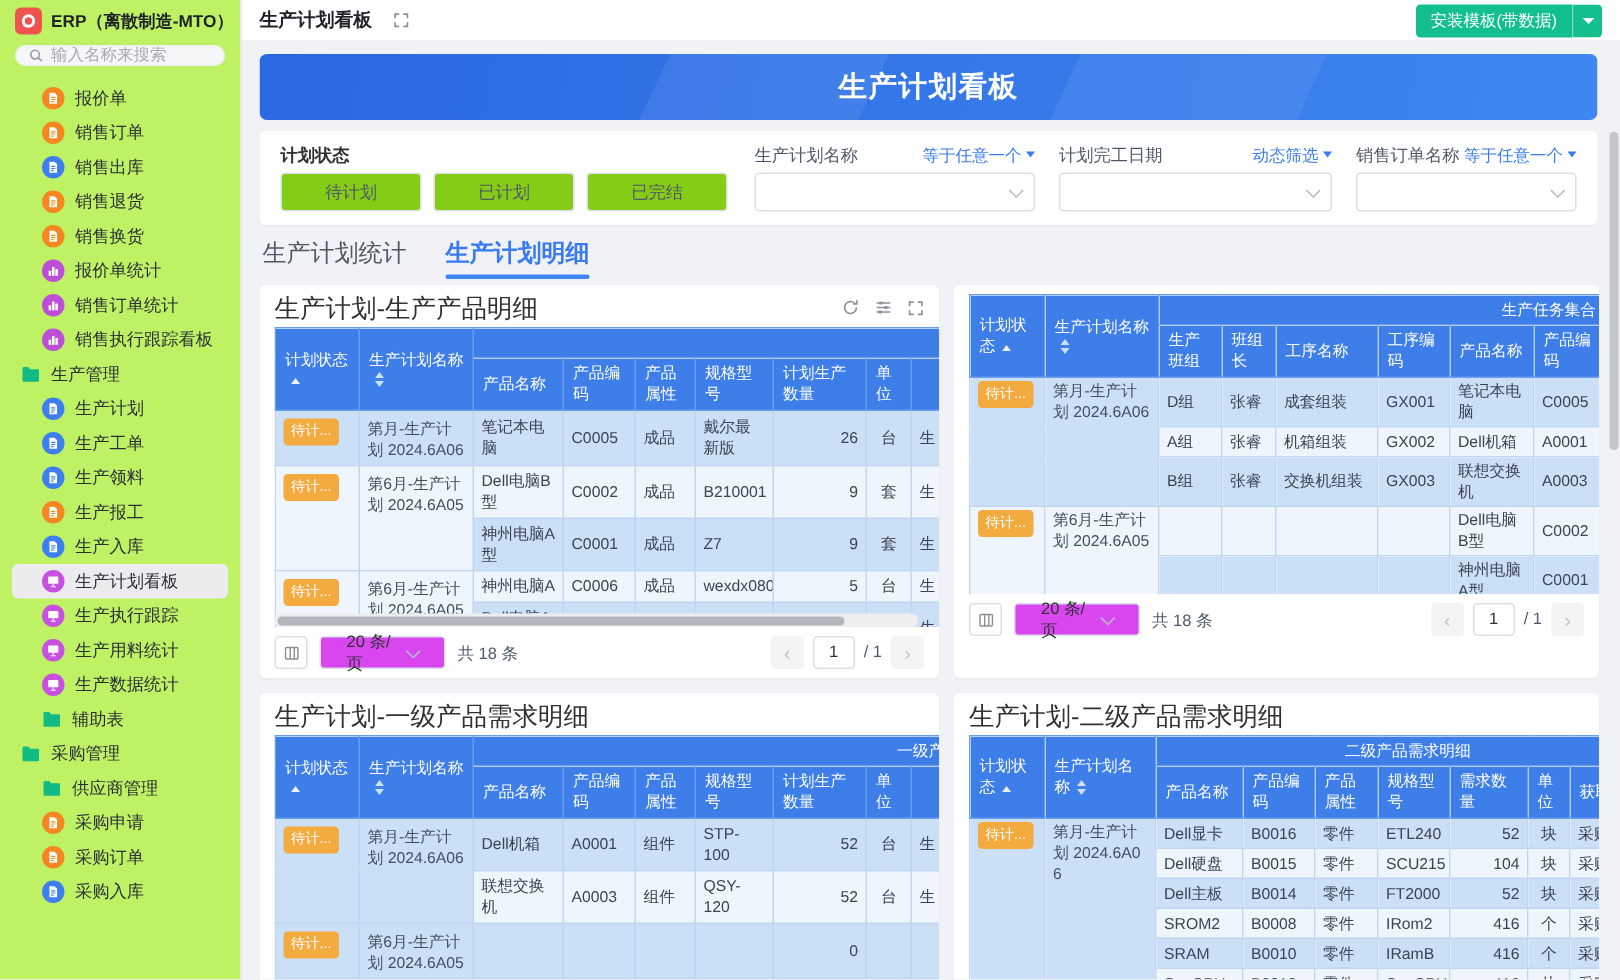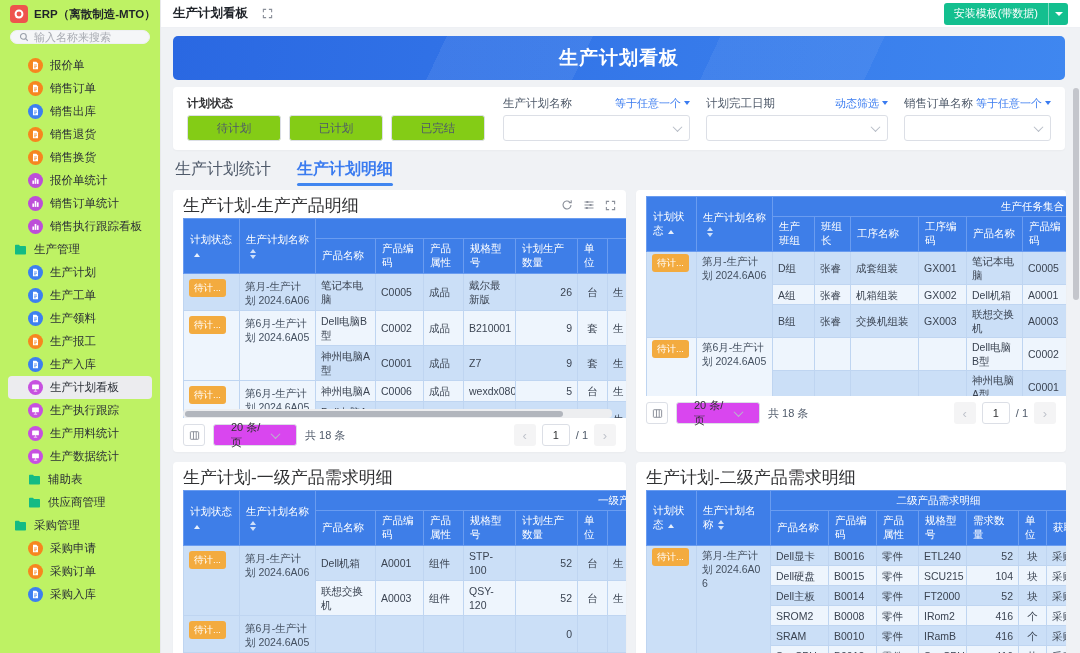--- a/index.html
+++ b/index.html
@@ -280,35 +280,35 @@
         <span class="s-label">生产数据统计</span>
       </div>
       <div class="side-item">
         <span class="s-ico">
           <svg width="13" height="11" viewBox="0 0 16 14">
             <path d="M1 1.8a1 1 0 0 1 1-1h3.8l1.7 1.9H14a1 1 0 0 1 1 1v8.6a1 1 0 0 1-1 1H2a1 1 0 0 1-1-1z" fill="#13bb84"></path>
           </svg>
         </span>
         <span class="s-label">辅助表</span>
       </div>
-      <div class="side-item">
-        <span class="s-ico">
-          <svg width="13" height="11" viewBox="0 0 16 14">
-            <path d="M1 1.8a1 1 0 0 1 1-1h3.8l1.7 1.9H14a1 1 0 0 1 1 1v8.6a1 1 0 0 1-1 1H2a1 1 0 0 1-1-1z" fill="#13bb84"></path>
-          </svg>
-        </span>
-        <span class="s-label">供应商管理</span>
-      </div>
       <div class="side-item lvl0">
         <span class="s-ico">
           <svg width="13" height="11" viewBox="0 0 16 14">
             <path d="M1 1.8a1 1 0 0 1 1-1h3.8l1.7 1.9H14a1 1 0 0 1 1 1v8.6a1 1 0 0 1-1 1H2a1 1 0 0 1-1-1z" fill="#13bb84"></path>
           </svg>
         </span>
         <span class="s-label">采购管理</span>
+      </div>
+      <div class="side-item">
+        <span class="s-ico">
+          <svg width="13" height="11" viewBox="0 0 16 14">
+            <path d="M1 1.8a1 1 0 0 1 1-1h3.8l1.7 1.9H14a1 1 0 0 1 1 1v8.6a1 1 0 0 1-1 1H2a1 1 0 0 1-1-1z" fill="#13bb84"></path>
+          </svg>
+        </span>
+        <span class="s-label">供应商管理</span>
       </div>
       <div class="side-item">
         <span class="s-ico circle" style="background:#f6861f">
           <svg width="9" height="9" viewBox="0 0 16 16">
             <path d="M3.5 1.5h6l3 3v10h-9z" fill="#fff"></path>
             <path d="M5.5 7h5M5.5 9.5h5M5.5 12h3" stroke="#f6861f" stroke-width="1.3" fill="none"></path>
           </svg>
         </span>
         <span class="s-label">采购申请</span>
       </div>

